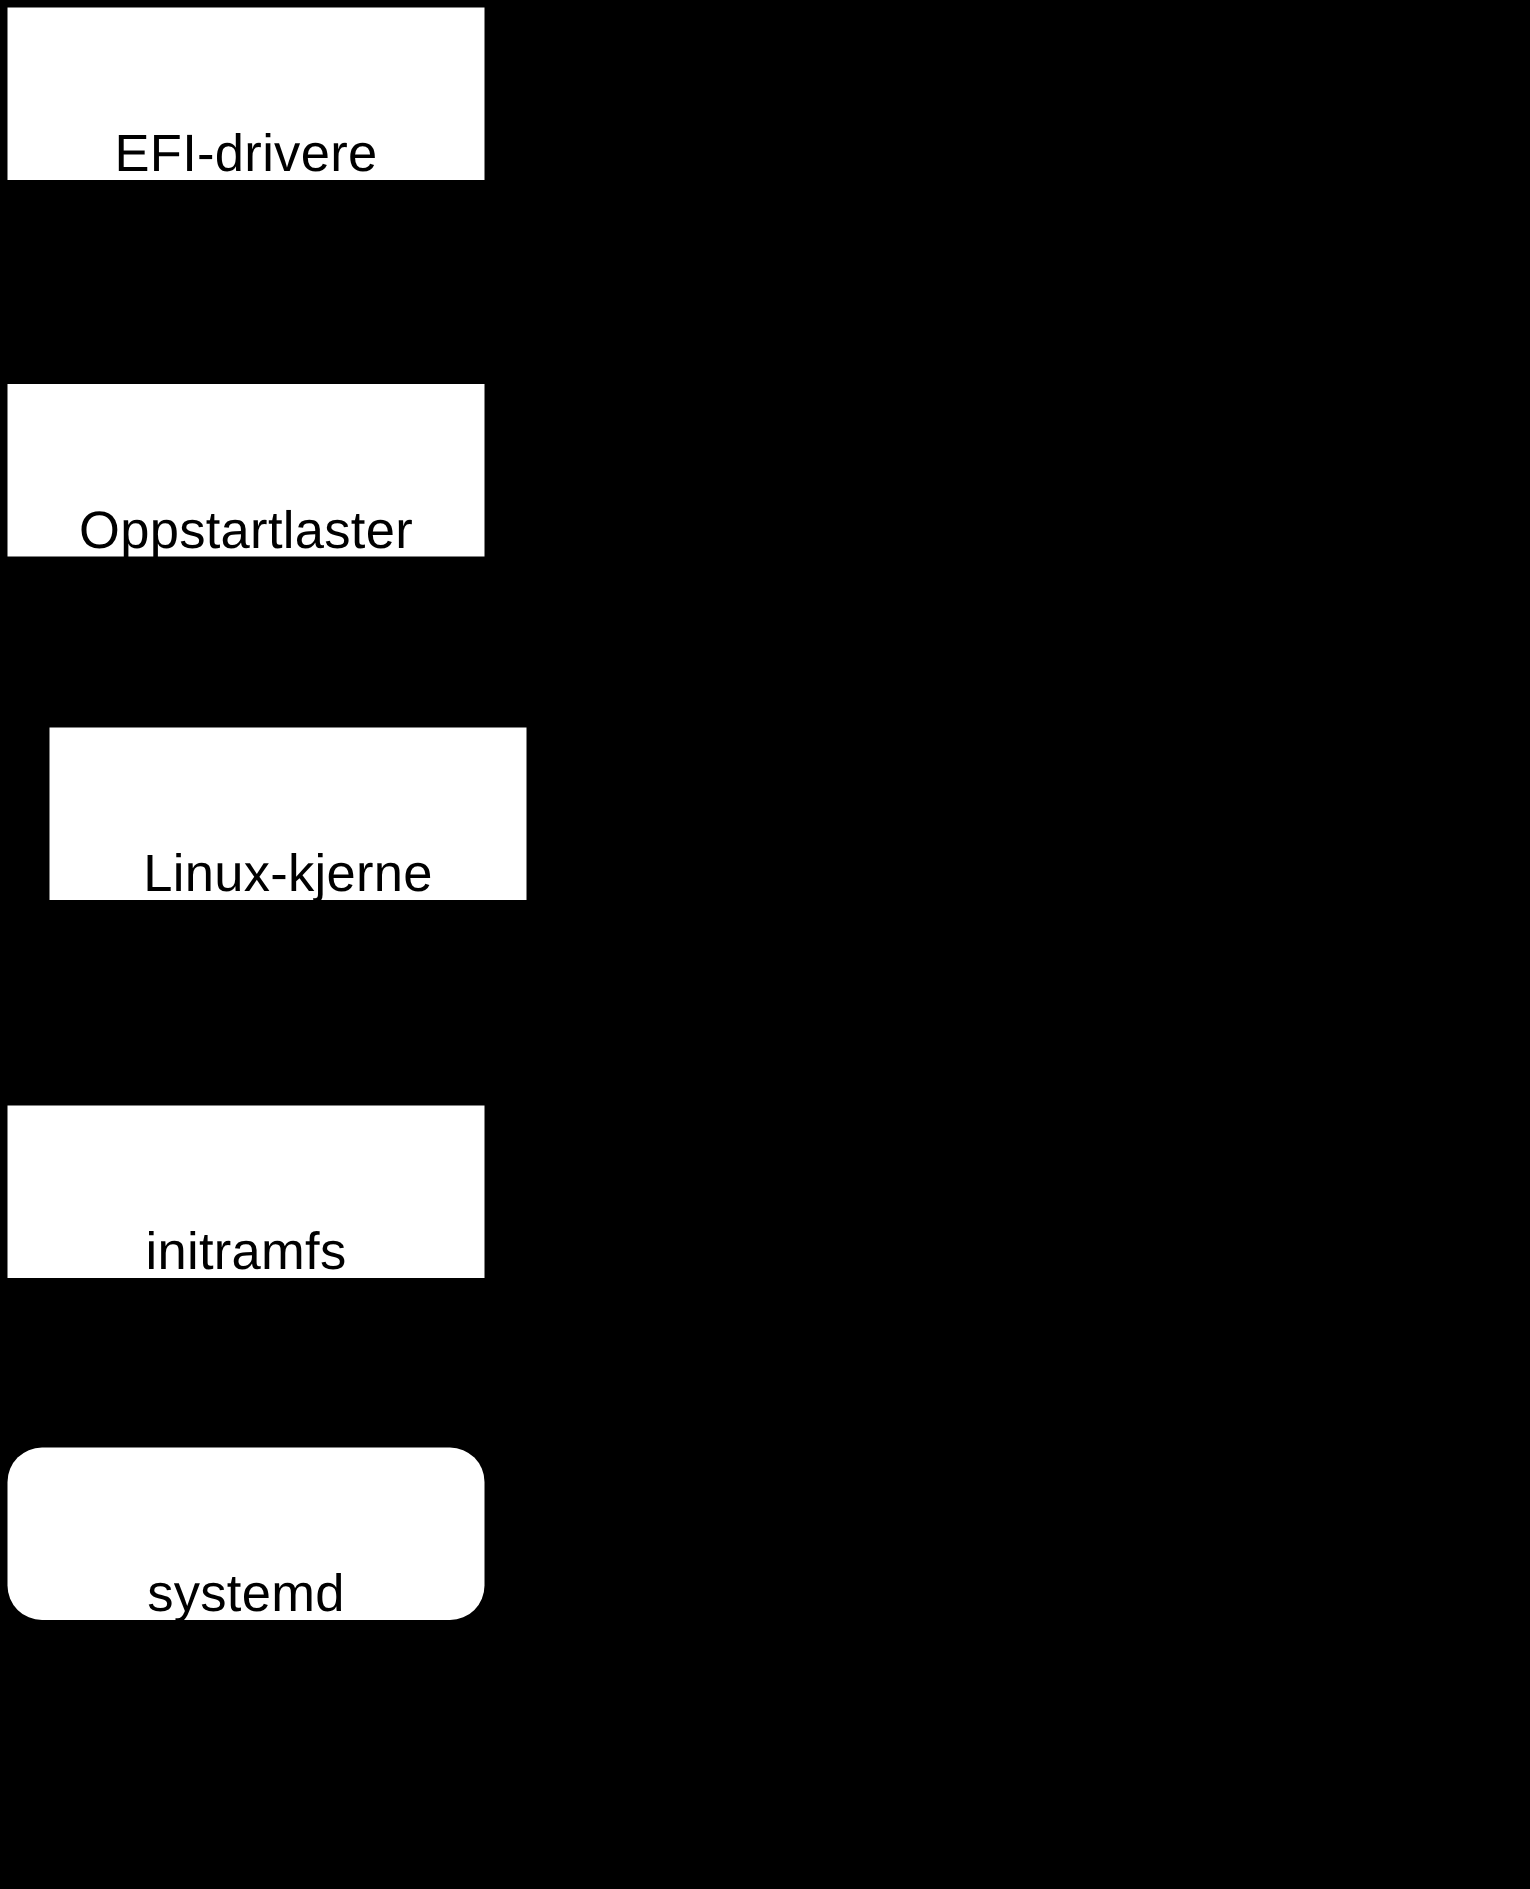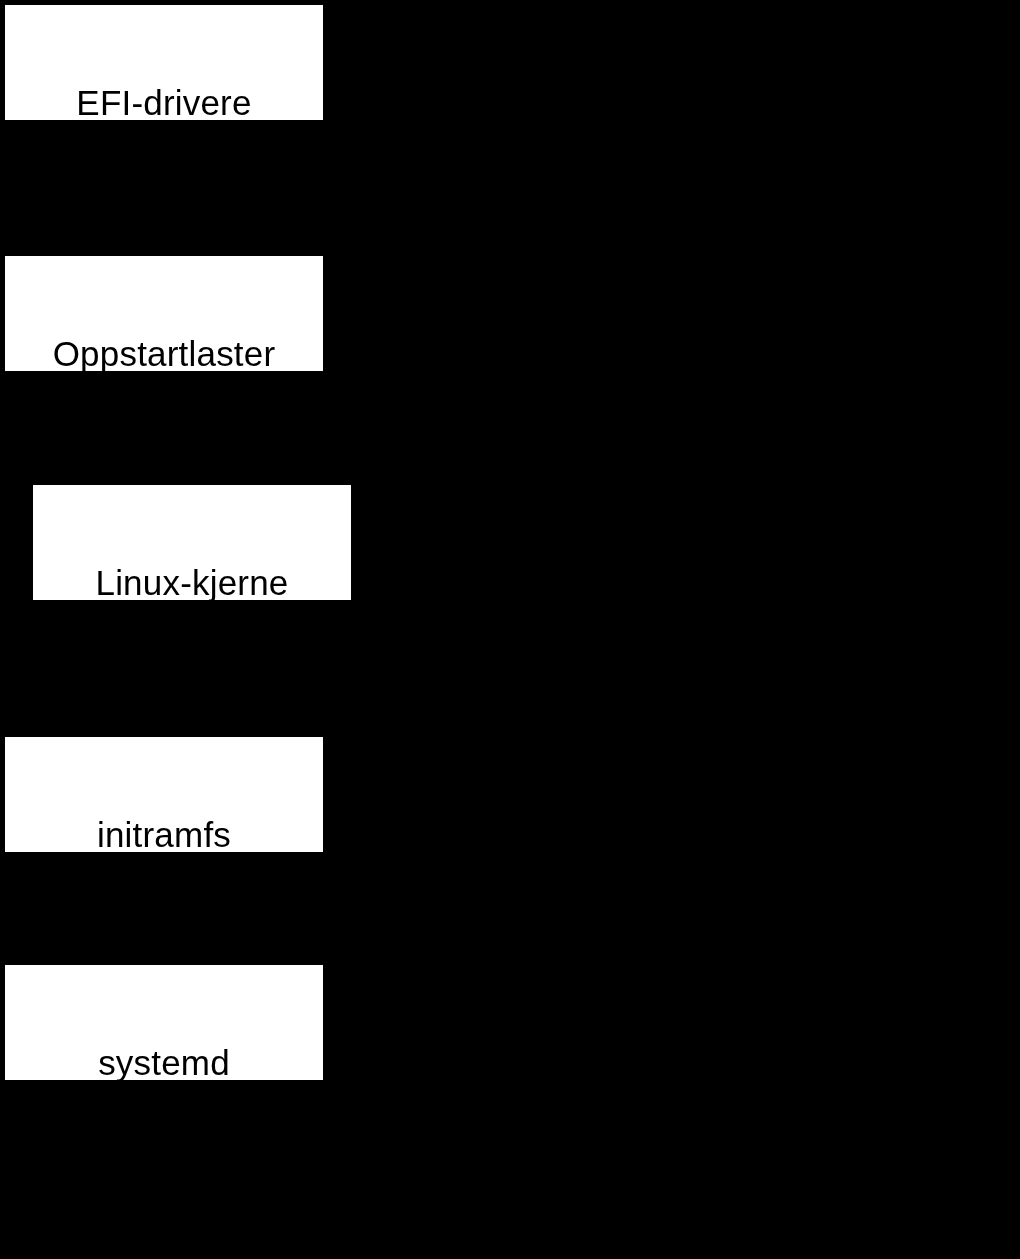--- a/index.html
+++ b/index.html
@@ -31,21 +31,21 @@
     font-size: 35px;
     line-height: 1;
     color: #000000;
     white-space: nowrap;
     letter-spacing: 0.2px;
   }
   .node:nth-of-type(1) { top: 5px; }
   .node:nth-of-type(2) { top: 256px; }
   .node:nth-of-type(3) { top: 485px; margin-left: 28px; }
   .node:nth-of-type(4) { top: 689px; margin-top: 48px; }
-  .node:nth-of-type(5) { top: 965px; }
+  .node:nth-of-type(5) { top: 965px; border-radius: 23px; }
 </style>
 </head>
 <body>
 
 <div class="canvas">
 
   <div class="node">
     <span class="node-label">EFI-drivere</span>
   </div>
 

